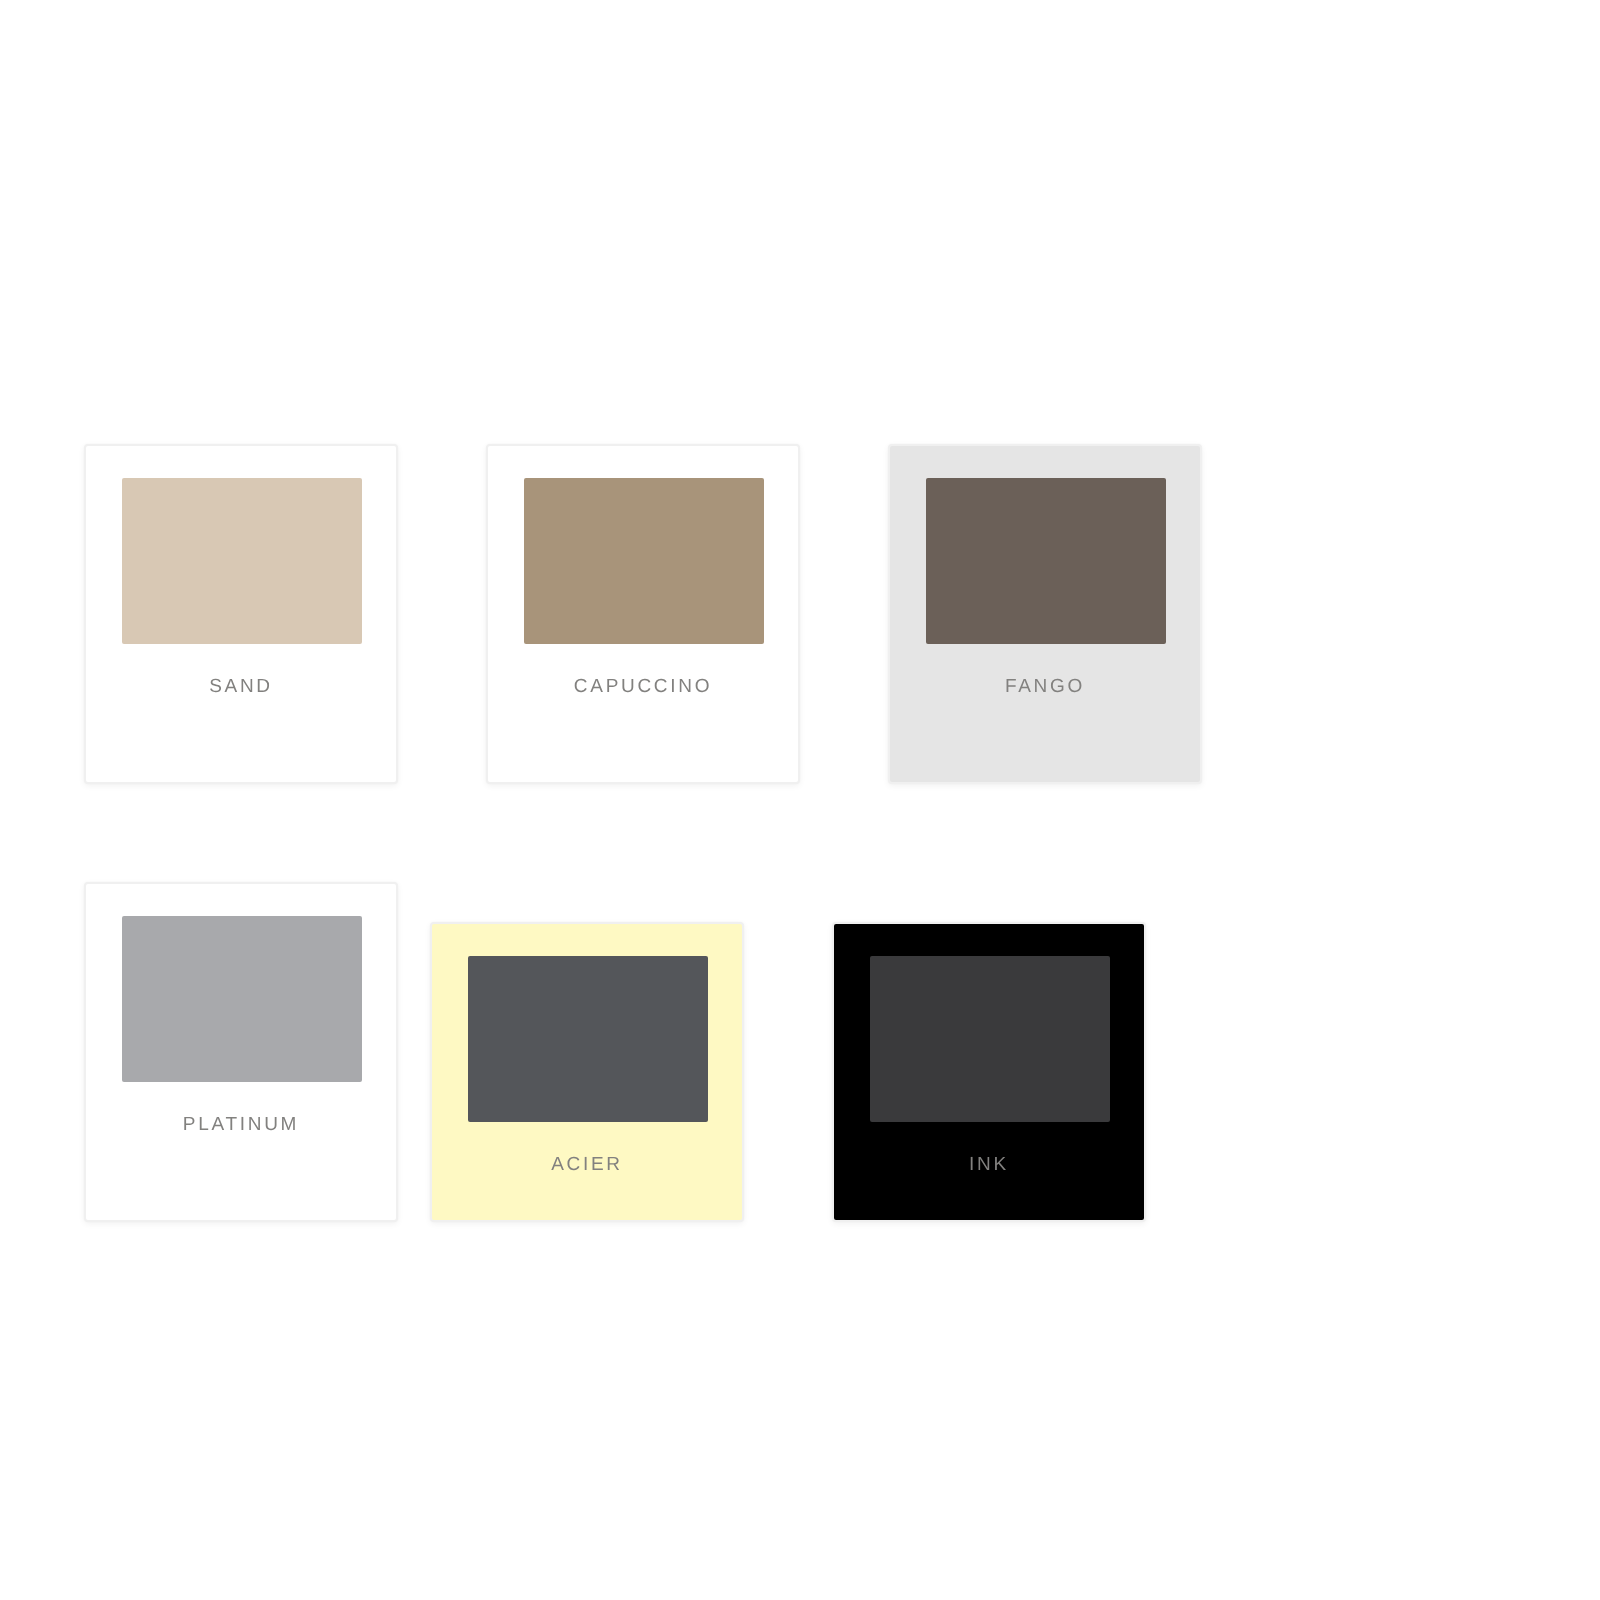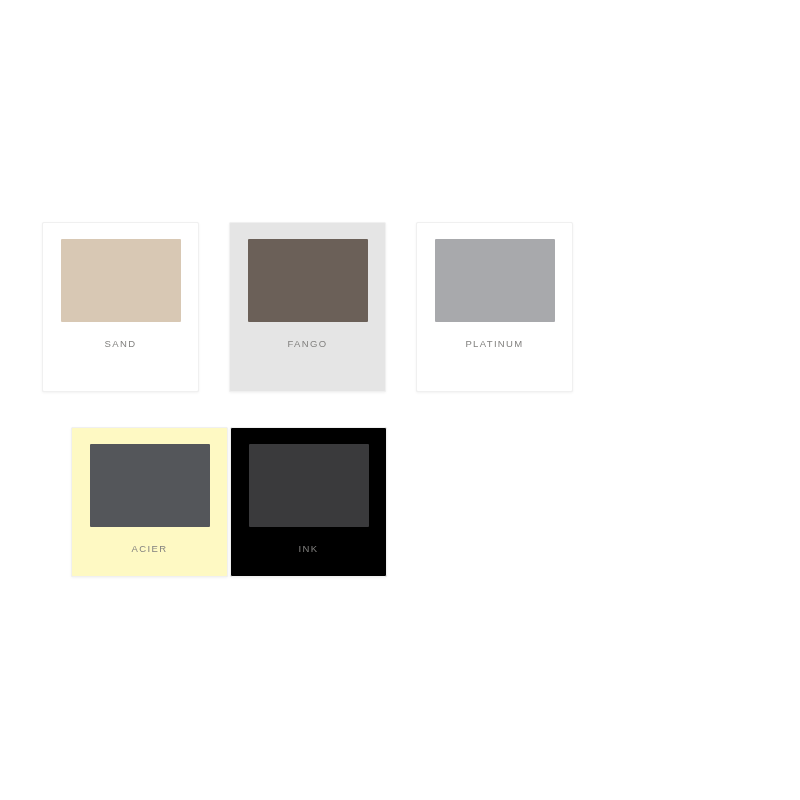--- a/index.html
+++ b/index.html
@@ -18,39 +18,38 @@
     position: absolute;
     left: 42px;
     top: 222px;
     width: 716px;
   }
 
   .swatch-grid {
     display: flex;
     flex-wrap: wrap;
     align-items: flex-end;
-    gap: 2px;
+    gap: 16px;
   }
 
   .swatch-card {
     box-sizing: border-box;
     width: 157px;
     margin-right: 28px;
     margin-bottom: 33px;
     background: #ffffff;
     border: 1px solid #f0f0f0;
     border-radius: 2px;
     box-shadow: 0 1px 3px rgba(0,0,0,0.055), 0 0 1px rgba(0,0,0,0.035);
     padding: 16px 17px 0 17px;
     text-align: center;
   }
 
   .swatch-card:nth-child(4n) {
     margin-right: 0;
-    margin-left: 29px;
   }
 
   .swatch-card.tall {
     padding-bottom: 41px;
   }
 
   .swatch-card.short {
     padding-bottom: 21px;
   }
 
@@ -77,20 +76,24 @@
 <body style="background-color: rgb(255, 255, 255);">
 
 <div id="swatch-board">
   <div class="swatch-grid">
 
     <div class="swatch-card tall" style="background-color: rgb(255, 255, 255); border-color: rgb(240, 240, 240);">
       <span class="swatch-chip" style="background-color: rgb(216, 200, 180);"></span>
       <span class="swatch-label" style="color: rgb(130, 129, 127);">SAND</span>
     </div>
 
+    <div class="swatch-card tall" style="background-color: rgb(255, 255, 255); border-color: rgb(240, 240, 240);">
+      <span class="swatch-chip" style="background-color: rgb(168, 148, 122);"></span>
+      <span class="swatch-label" style="color: rgb(130, 129, 127);">CAPUCCINO</span>
+    </div>
 
     <div class="swatch-card tall" style="background-color: #e5e5e5; border-color: rgb(240, 240, 240);">
       <span class="swatch-chip" style="background-color: rgb(107, 96, 88);"></span>
       <span class="swatch-label" style="color: rgb(130, 129, 127);">FANGO</span>
     </div>
 
     <div class="swatch-card tall" style="background-color: rgb(255, 255, 255); border-color: rgb(240, 240, 240);">
       <span class="swatch-chip" style="background-color: rgb(168, 169, 172);"></span>
       <span class="swatch-label" style="color: rgb(130, 129, 127);">PLATINUM</span>
     </div>

